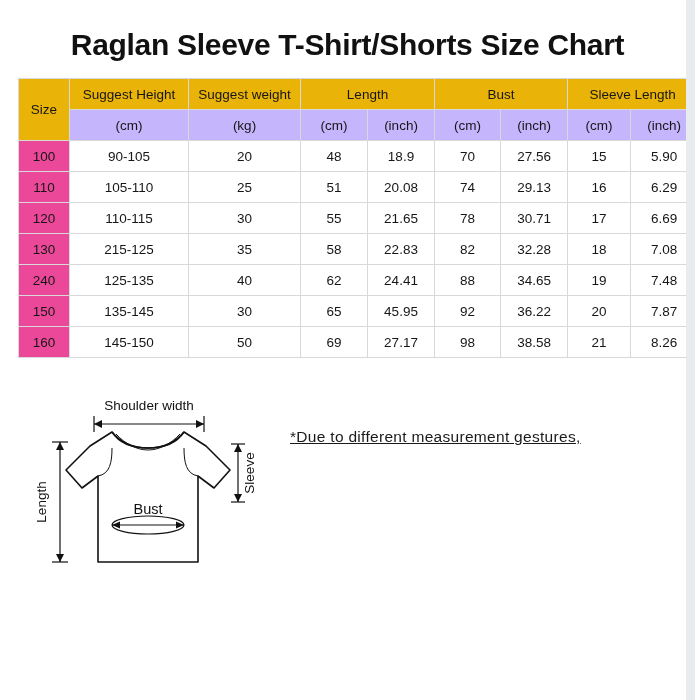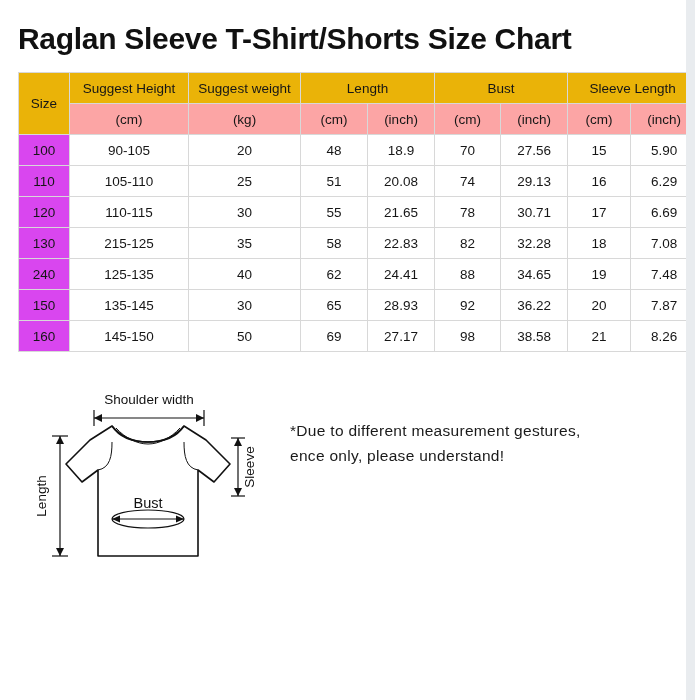--- a/index.html
+++ b/index.html
@@ -15,26 +15,26 @@
     overflow: hidden;
   }
   .page {
     position: relative;
     width: 695px;
     height: 700px;
     box-sizing: border-box;
     padding: 0 18px;
   }
   .title {
-    text-align: left;
+    text-align: center;
     font-size: 30px;
     font-weight: bold;
     letter-spacing: -0.3px;
     color: #111111;
-    padding-top: 22px;
+    padding-top: 28px;
     padding-bottom: 16px;
     white-space: nowrap;
   }
   table.size-table {
     width: 659px;
     margin: 0 auto;
     border-collapse: collapse;
     table-layout: fixed;
   }
   table.size-table td,
@@ -47,26 +47,26 @@
     color: #161616;
     padding: 0;
     height: 30px;
   }
   .hdr-top td, .hdr-top th {
     background: #eab308;
     font-size: 14px;
     height: 29px;
   }
   .hdr-sub td {
-    background: #fca5a5;
+    background: #c4b5fd;
     font-size: 13.5px;
     height: 29px;
   }
   .size-cell {
-    background: #d946ef;
+    background: #ec4899;
     font-size: 14px;
   }
   .inch {
     color: #e8131b;
   }
   .body-row td {
     height: 48px;
   }
   .col-size { width: 51px; }
   .col-h { width: 119px; }
@@ -96,21 +96,21 @@
   .note {
     position: absolute;
     left: 272px;
     top: 48px;
     width: 380px;
     font-size: 15.5px;
     line-height: 25px;
     color: #1a1a1a;
     letter-spacing: 0.3px;
   }
-  .note div { white-space: nowrap; }
+  .note div { white-space: nowrap; text-decoration: underline; }
   .sidebar-strip {
     position: absolute;
     right: 0;
     top: 0;
     width: 9px;
     height: 700px;
     background: #e9ecef;
   }
 </style>
 </head>
@@ -205,21 +205,21 @@
         <td>88</td>
         <td class="inch">34.65</td>
         <td>19</td>
         <td class="inch">7.48</td>
       </tr>
       <tr class="body-row">
         <td class="size-cell">150</td>
         <td>135-145</td>
         <td>30</td>
         <td>65</td>
-        <td class="inch">28.93</td>
+        <td class="inch">45.95</td>
         <td>92</td>
         <td class="inch">36.22</td>
         <td>20</td>
         <td class="inch">7.87</td>
       </tr>
       <tr class="body-row">
         <td class="size-cell">160</td>
         <td>145-150</td>
         <td>50</td>
         <td>69</td>
@@ -277,19 +277,18 @@
 
         <text x="123" y="18" font-family="Liberation Sans, sans-serif" font-size="13.5" text-anchor="middle" fill="#111">Shoulder width</text>
         <text x="122" y="122" font-family="Liberation Sans, sans-serif" font-size="14.5" text-anchor="middle" fill="#111">Bust</text>
         <text x="20" y="110" font-family="Liberation Sans, sans-serif" font-size="13.5" text-anchor="middle" fill="#111" transform="rotate(-90 20 110)">Length</text>
         <text x="228" y="81" font-family="Liberation Sans, sans-serif" font-size="13.5" text-anchor="middle" fill="#111" transform="rotate(-90 228 81)">Sleeve</text>
       </svg>
     </div>
 
     <div class="note">
       <div>*Due to different measurement gestures,</div>
-      <div>ence only, please understand!</div>
     </div>
 
   </div>
 
   <div class="sidebar-strip"></div>
 </div>
 
 </body></html>

